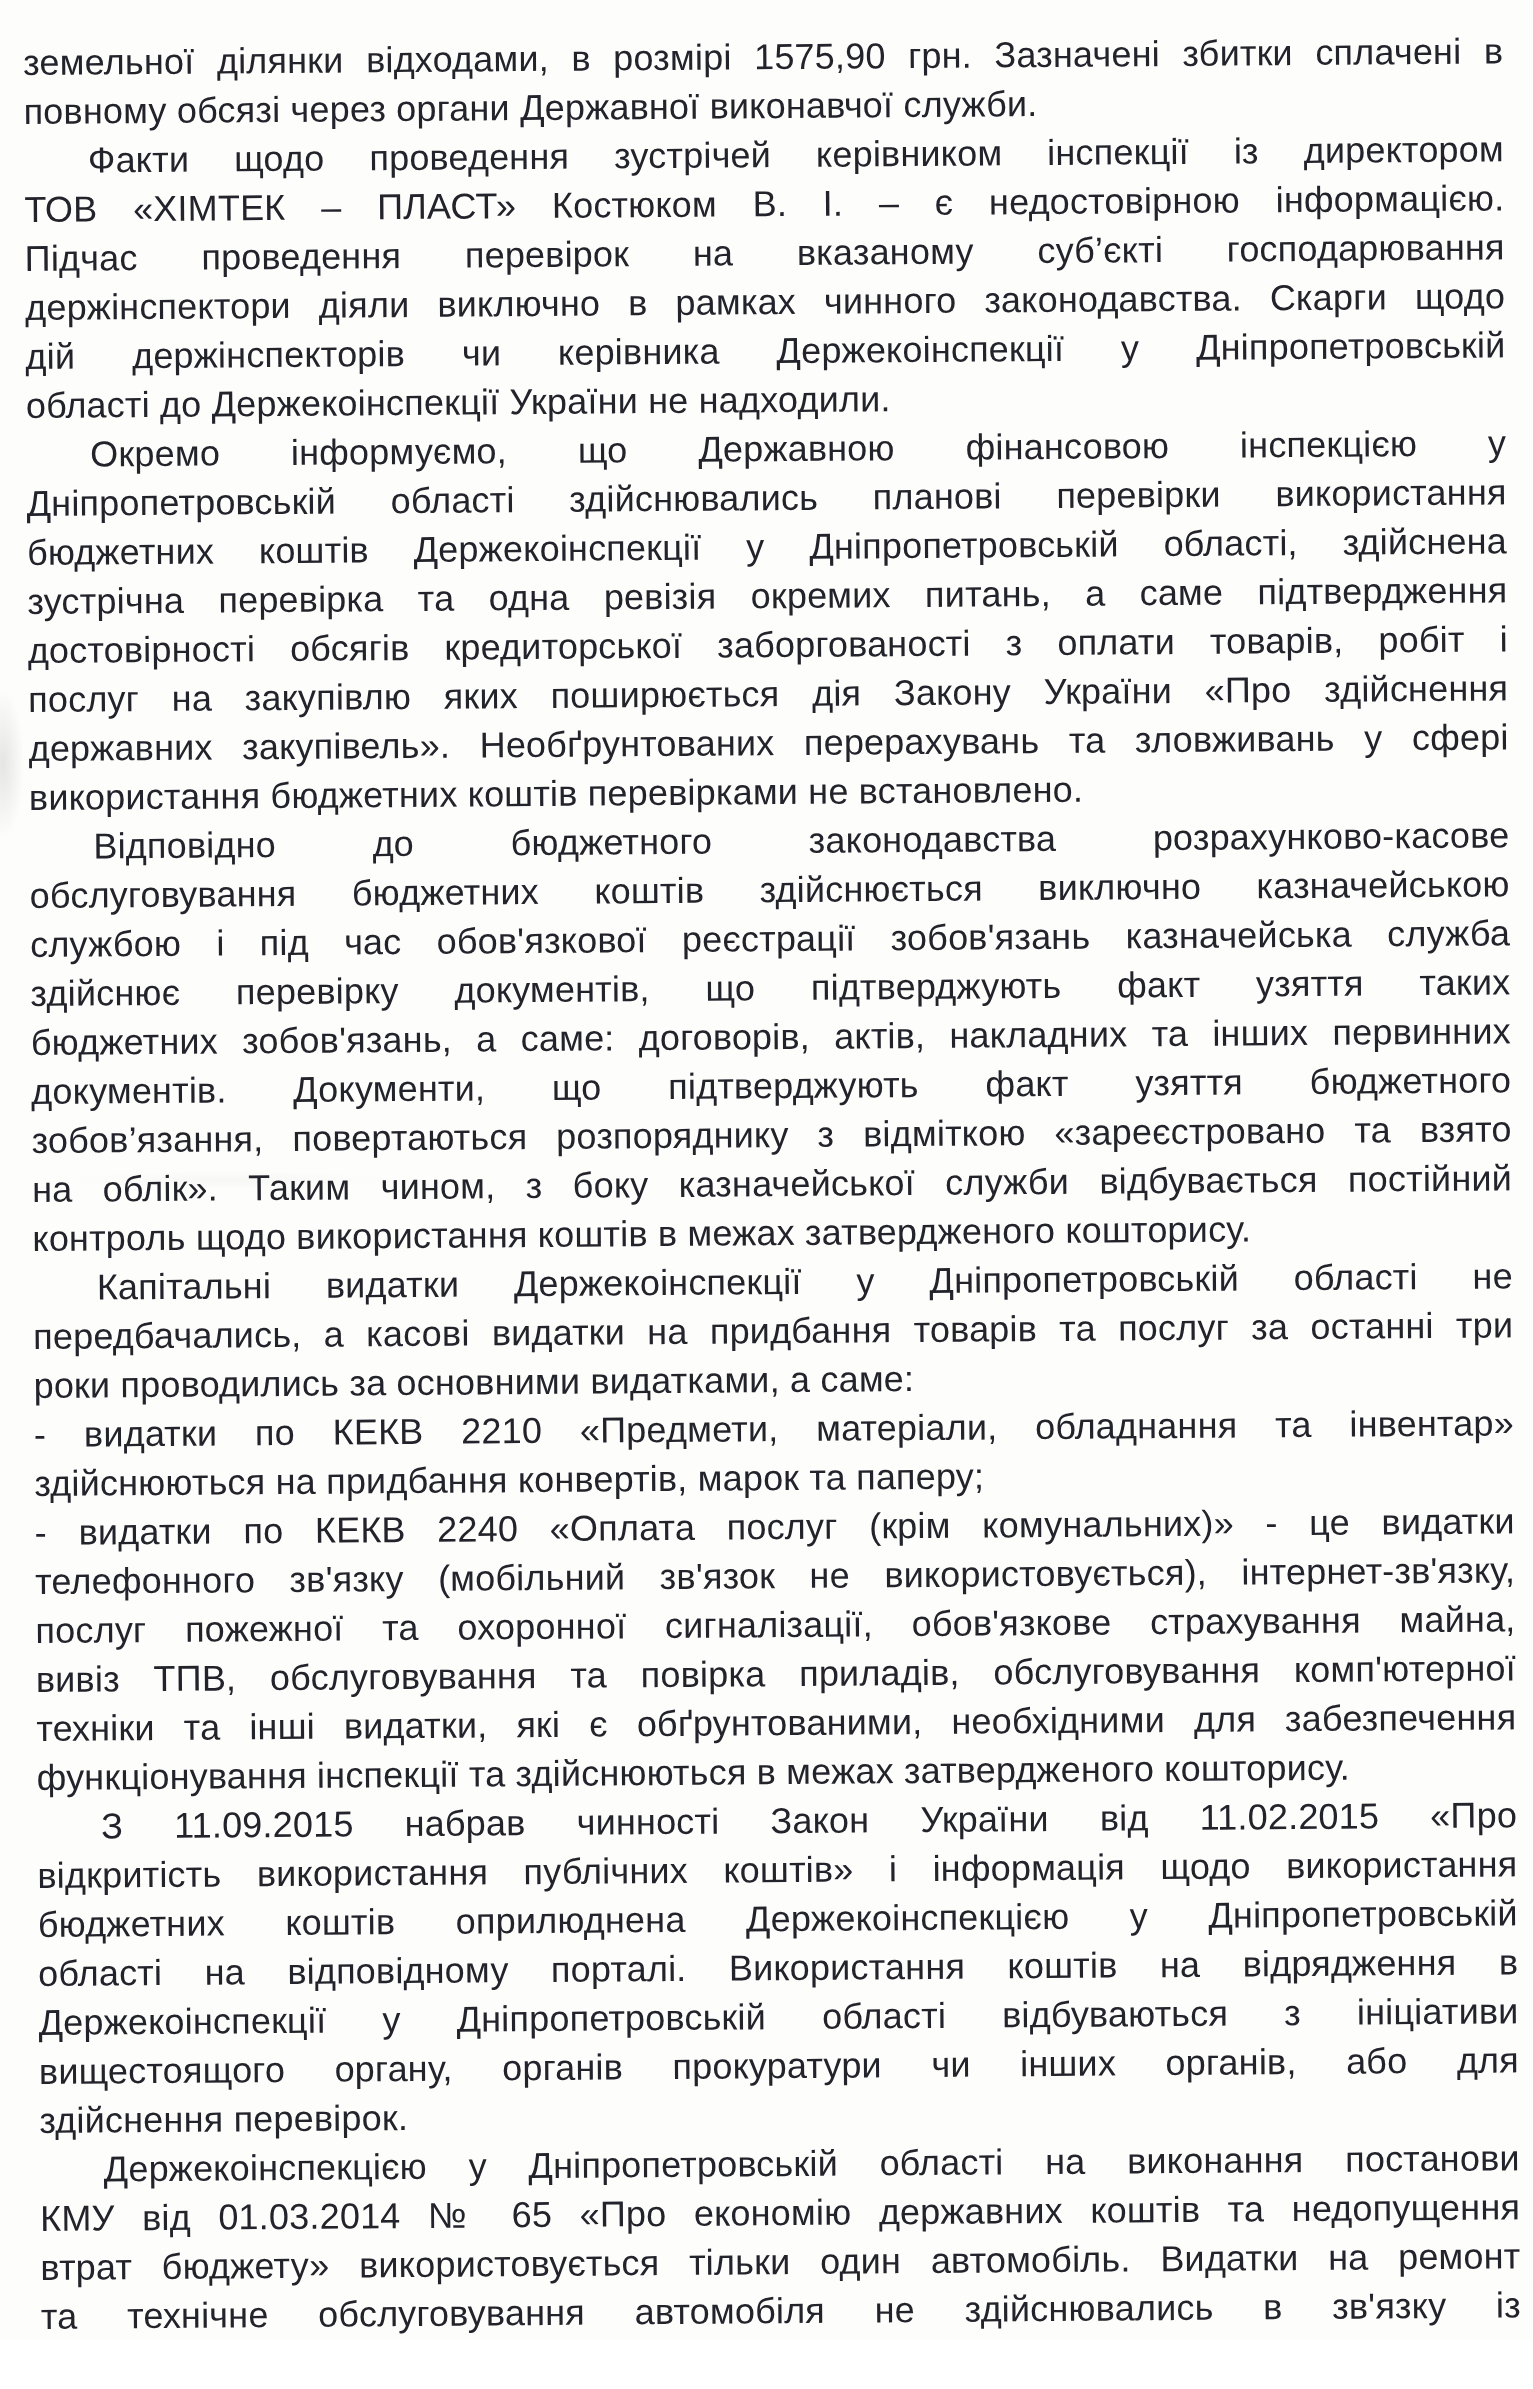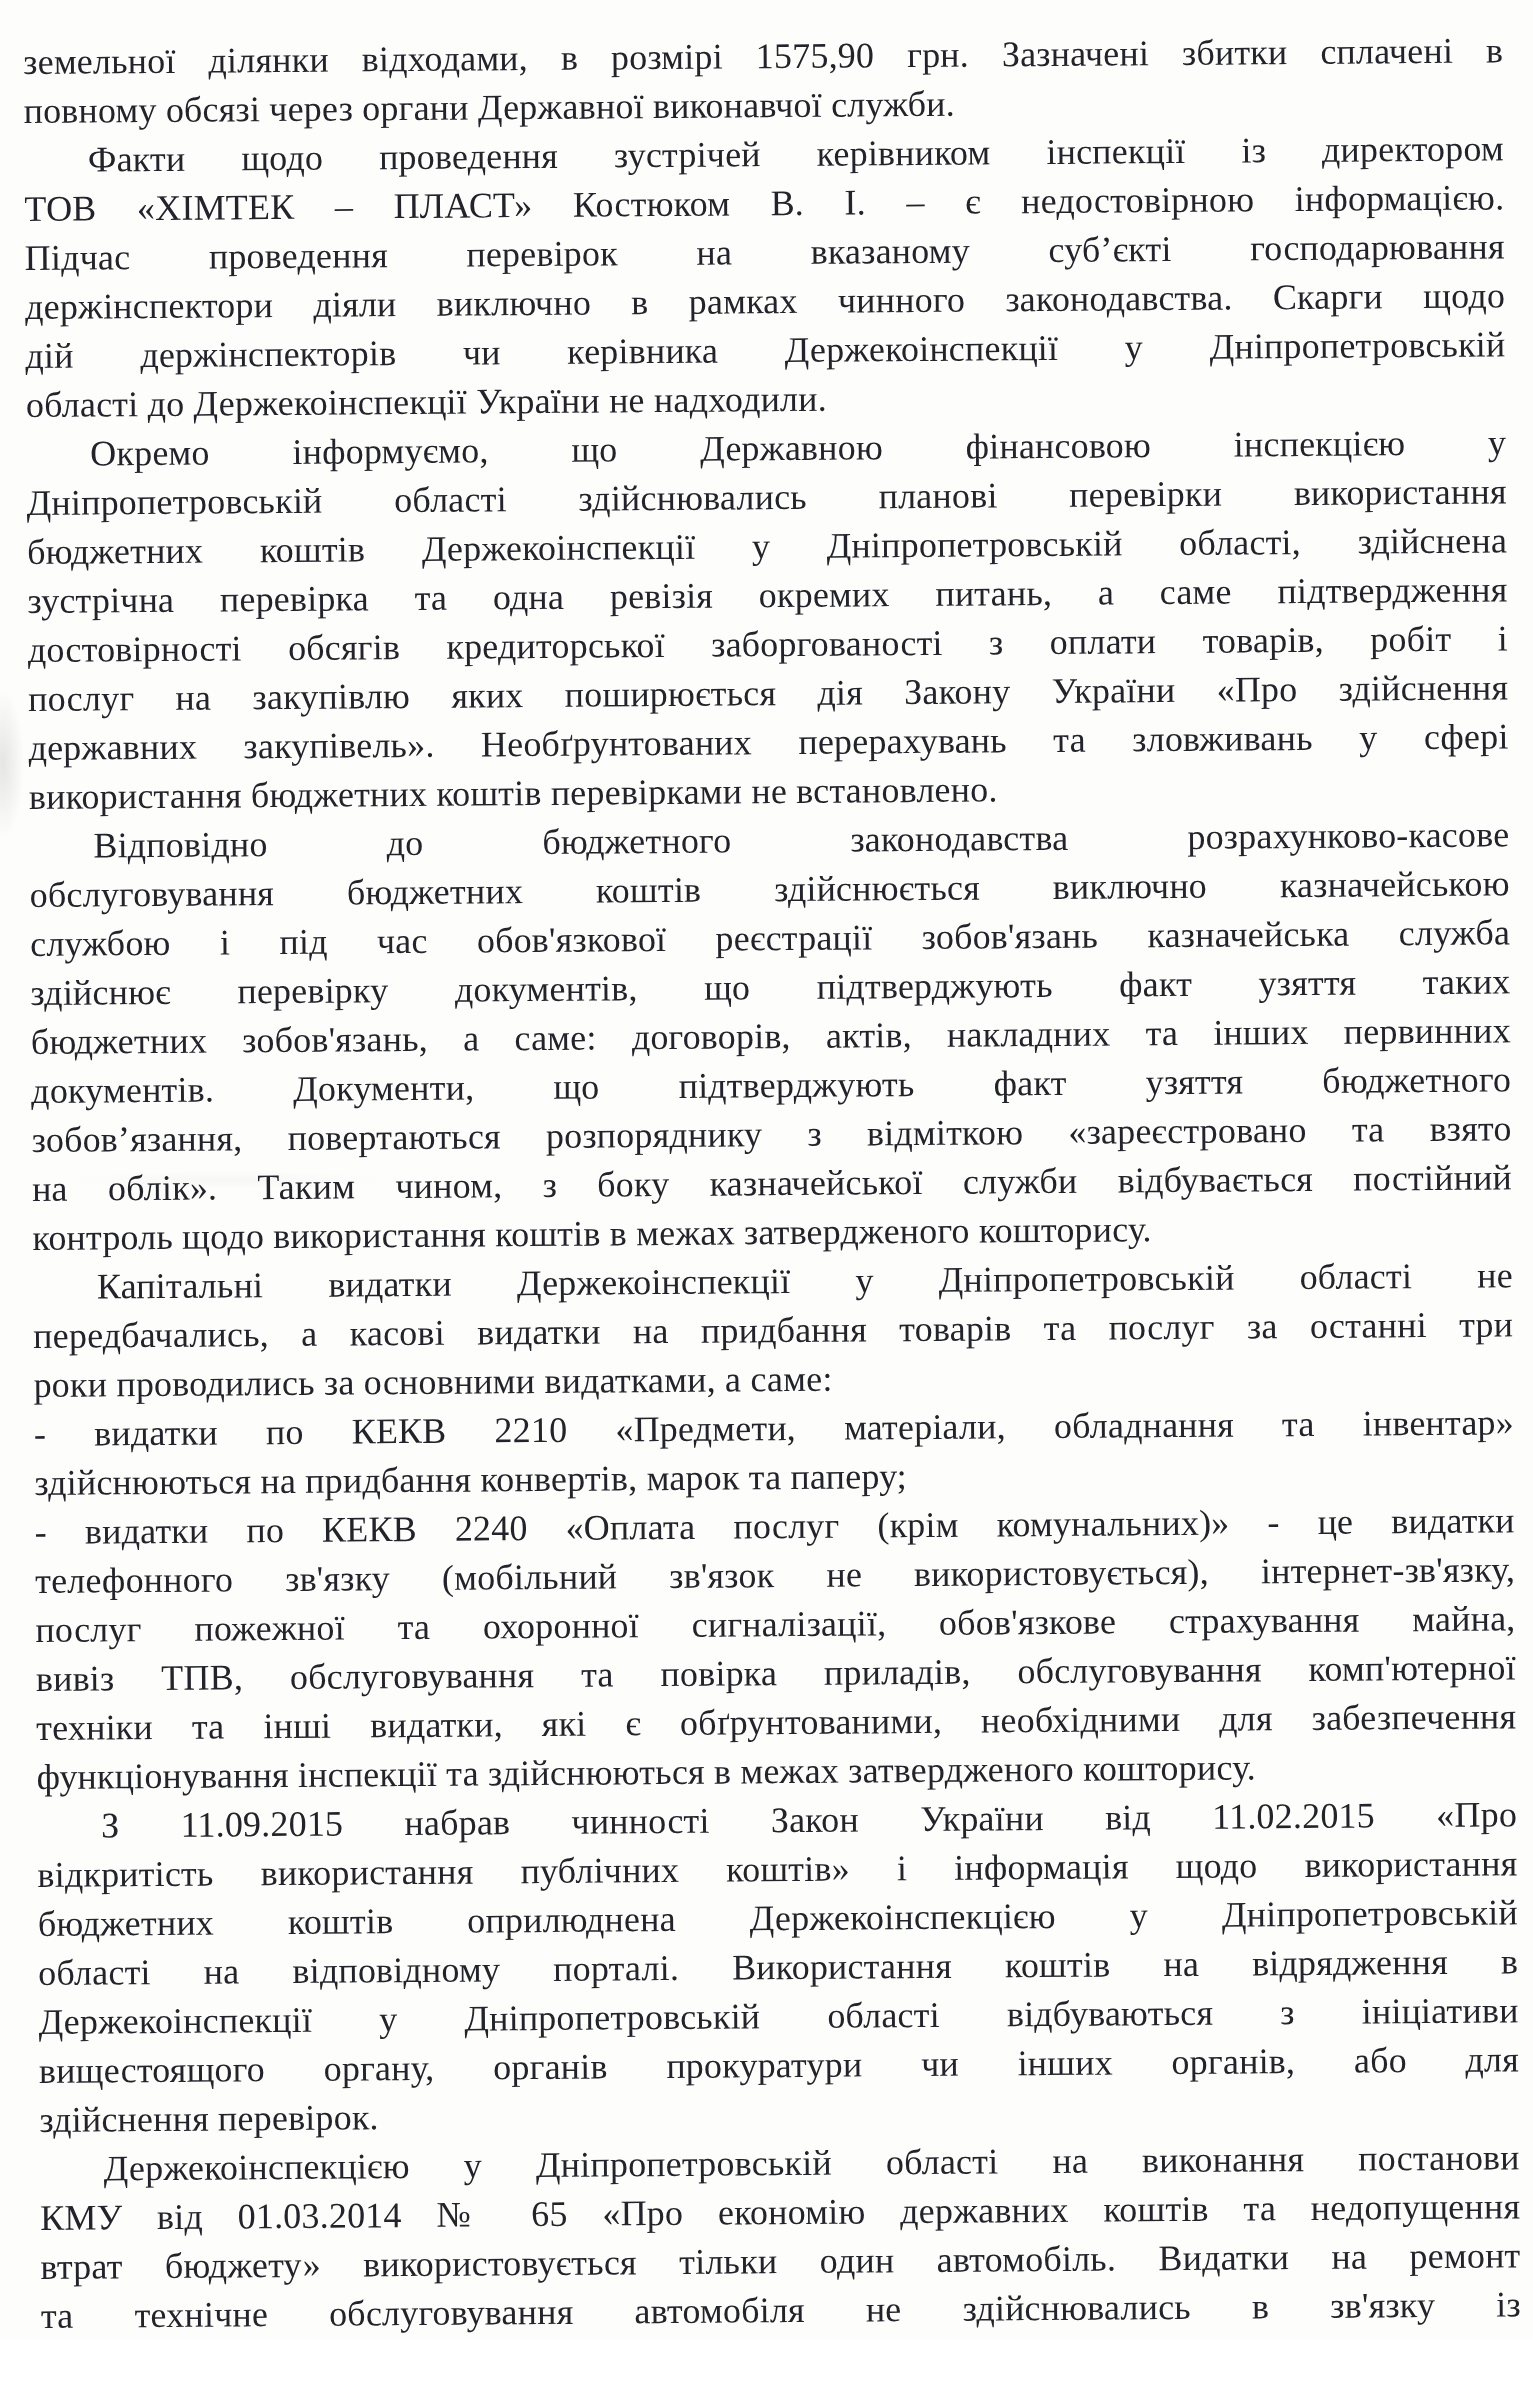--- a/index.html
+++ b/index.html
@@ -10,21 +10,21 @@
   }
   .page {
     position: relative;
     width: 1533px;
     height: 2340px;
     background:
       radial-gradient(ellipse 30px 106px at 3px 764px, rgba(120,120,125,0.18), rgba(120,120,125,0) 70%),
       radial-gradient(ellipse 227px 13.6px at 227px 1180px, rgba(140,140,145,0.06), rgba(140,140,145,0) 70%),
       linear-gradient(#fdfdfb, #fdfdfb);
     overflow: hidden;
-    font-family: Liberation Serif, serif;
+    font-family: Liberation Sans, sans-serif;
   }
   .text-block {
     position: absolute;
     left: 23px;
     top: 38px;
     width: 1480px;
     transform: rotate(-0.45deg);
     transform-origin: 0 0;
     color: #23232c;
   }

